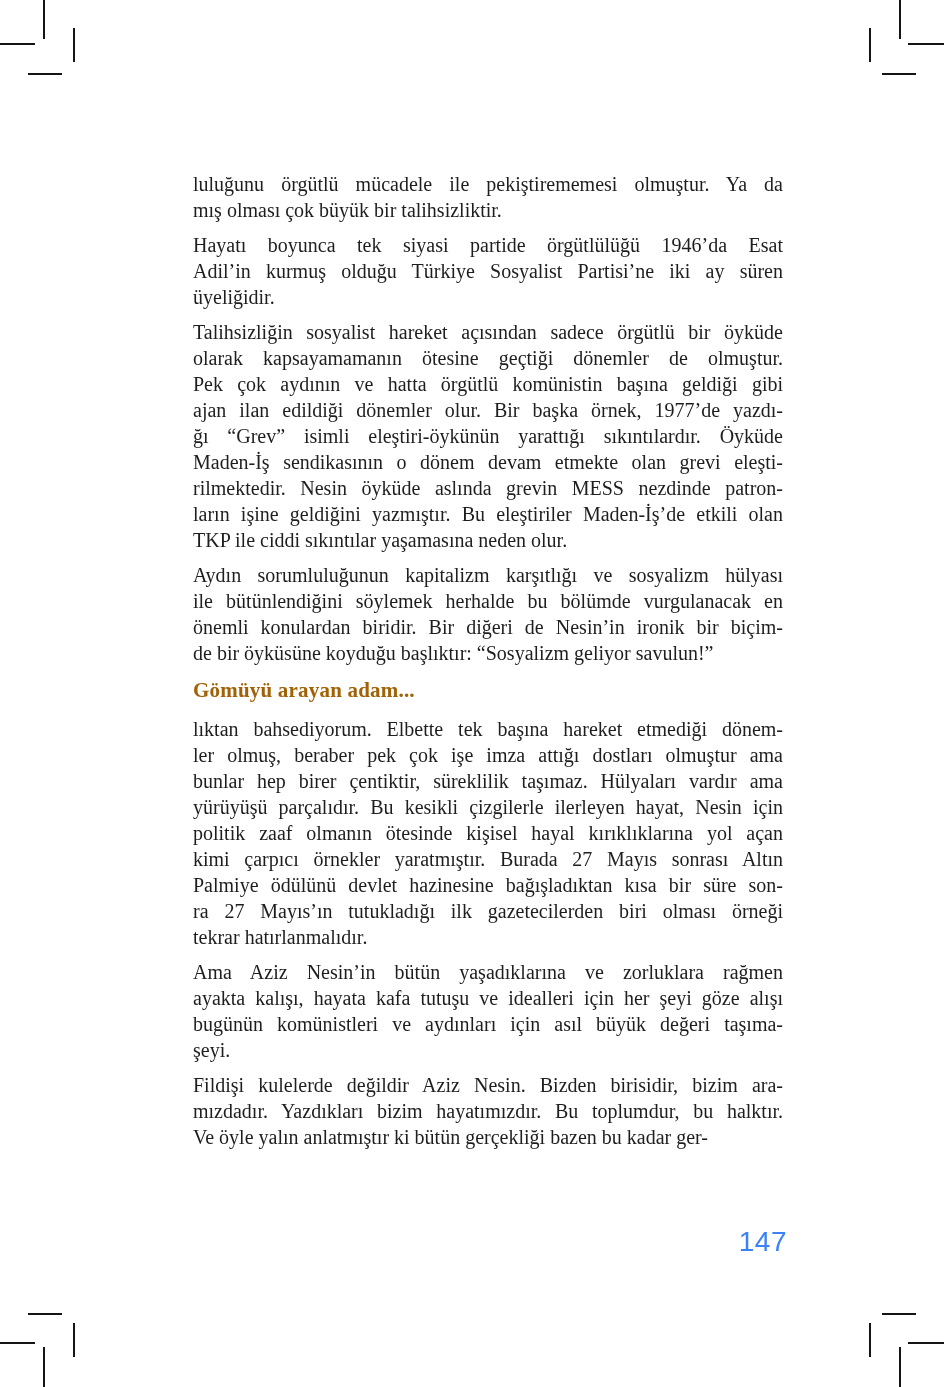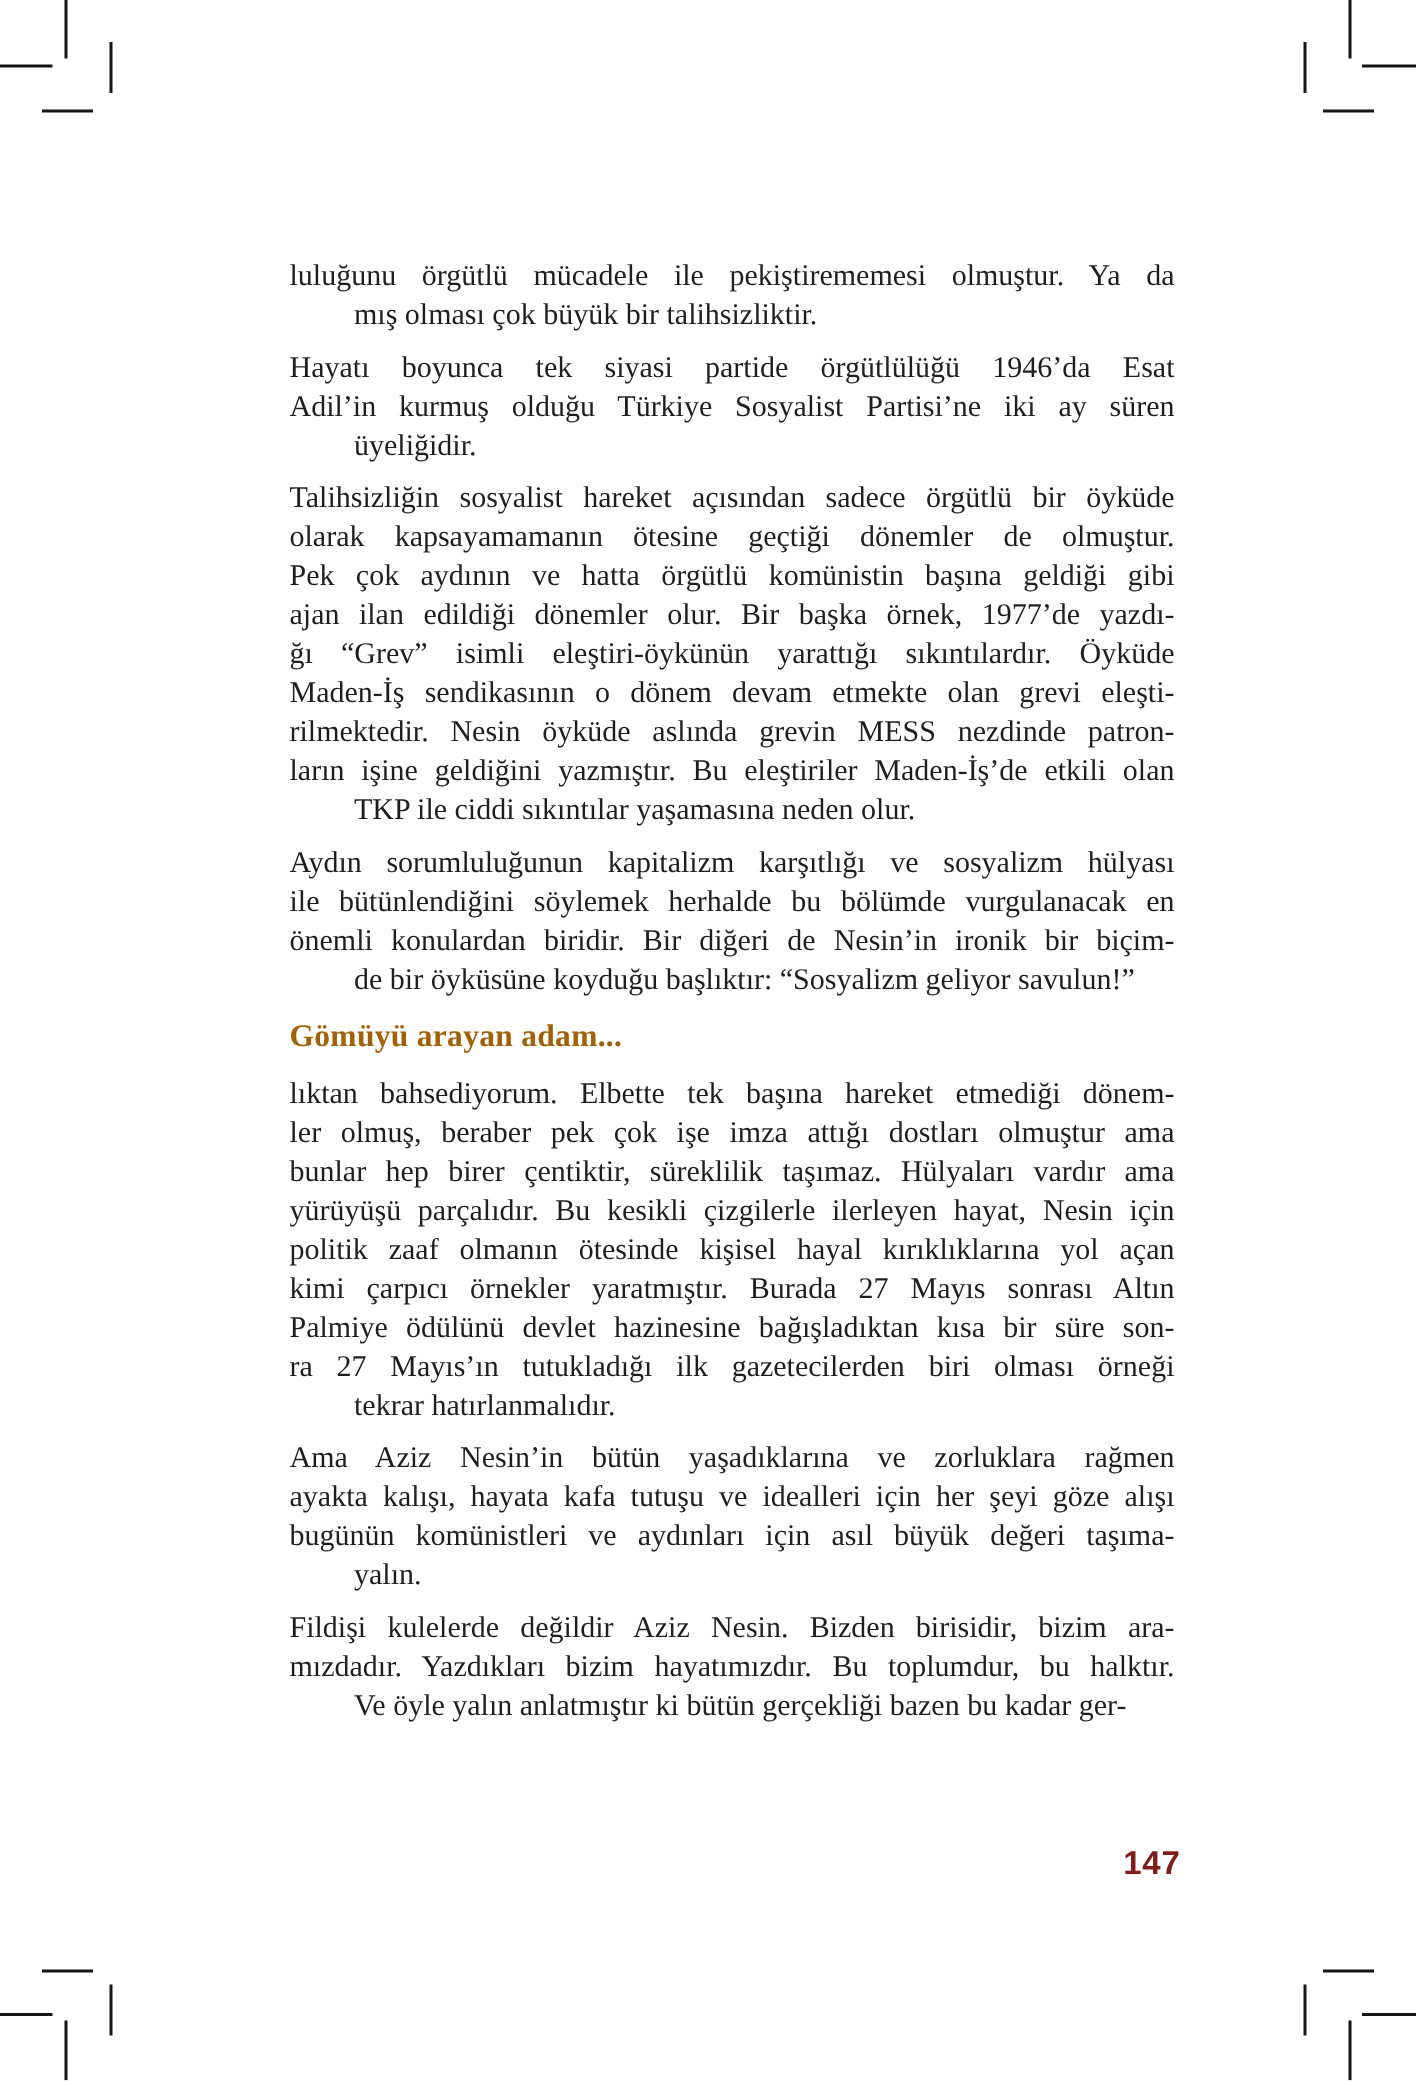--- a/index.html
+++ b/index.html
@@ -56,41 +56,40 @@
   .para {
     margin: 0 0 9px 0;
   }
   .line {
     text-align: justify;
     text-align-last: justify;
     white-space: normal;
   }
   .line.last {
     text-align-last: left;
-    margin-left: 43px;
   }
   .heading {
     font-size: 21px;
     line-height: 30px;
     font-weight: bold;
     margin: 9px 0 11px 0;
     color: #a16207;
     letter-spacing: 0.2px;
   }
   .page-number {
     position: absolute;
     left: 193px;
     top: 1230px;
     width: 594px;
     text-align: right;
     font-family: "Liberation Sans", sans-serif;
-    font-weight: bold;
-    font-size: 22px;
+    font-weight: normal;
+    font-size: 28px;
     line-height: 24px;
-    color: #7f1d1d;
+    color: #3b82f6;
     letter-spacing: 0.5px;
   }
 </style>
 </head>
 <body>
 
 <div class="page">
 
   <div class="crop v tl-v-outer"></div>
   <div class="crop h tl-h-outer"></div>
@@ -148,21 +147,21 @@
         <div class="line">politik zaaf olmanın ötesinde kişisel hayal kırıklıklarına yol açan</div>
         <div class="line">kimi çarpıcı örnekler yaratmıştır. Burada 27 Mayıs sonrası Altın</div>
         <div class="line">Palmiye ödülünü devlet hazinesine bağışladıktan kısa bir süre son-</div>
         <div class="line">ra 27 Mayıs’ın tutukladığı ilk gazetecilerden biri olması örneği</div>
         <div class="line last">tekrar hatırlanmalıdır.</div>
       </div>
       <div class="para">
         <div class="line">Ama Aziz Nesin’in bütün yaşadıklarına ve zorluklara rağmen</div>
         <div class="line">ayakta kalışı, hayata kafa tutuşu ve idealleri için her şeyi göze alışı</div>
         <div class="line">bugünün komünistleri ve aydınları için asıl büyük değeri taşıma-</div>
-        <div class="line last">yalın.</div>
+        <div class="line last">şeyi.</div>
       </div>
       <div class="para">
         <div class="line">Fildişi kulelerde değildir Aziz Nesin. Bizden birisidir, bizim ara-</div>
         <div class="line">mızdadır. Yazdıkları bizim hayatımızdır. Bu toplumdur, bu halktır.</div>
         <div class="line last">Ve öyle yalın anlatmıştır ki bütün gerçekliği bazen bu kadar ger-</div>
       </div>
     </main>
 
   <div class="page-number">147</div>
 

